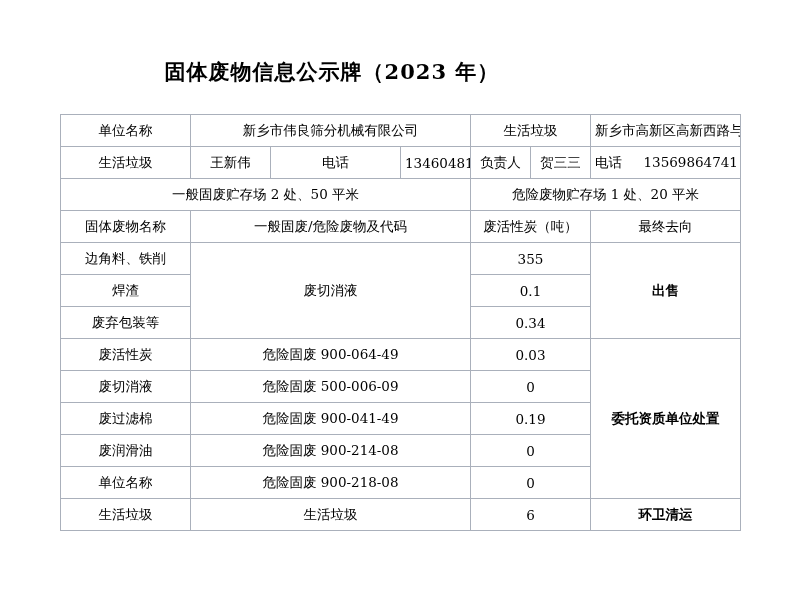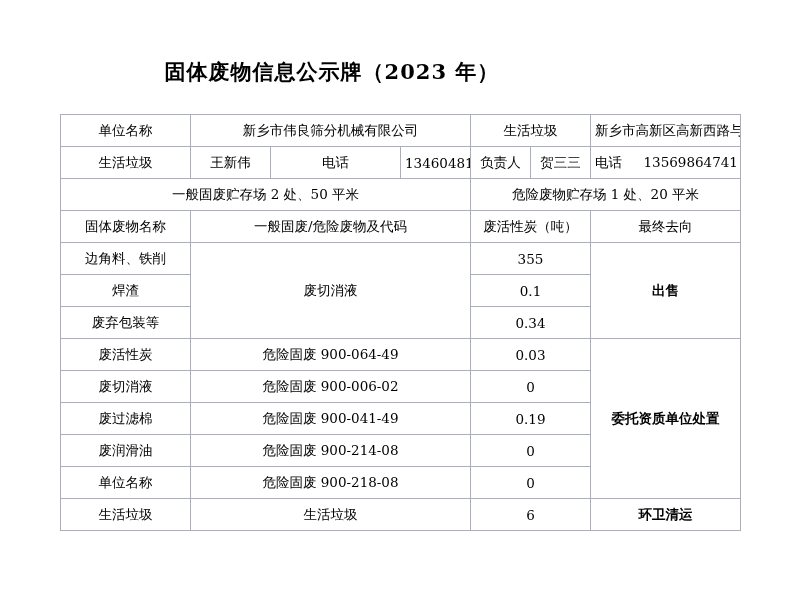--- a/index.html
+++ b/index.html
@@ -121,21 +121,21 @@
       </tr>
 
       <tr class="tall">
         <td>废活性炭</td>
         <td colspan="3">危险固废  900-064-49</td>
         <td colspan="2">0.03</td>
         <td class="blue" rowspan="5">委托资质单位处置</td>
       </tr>
       <tr class="tall">
         <td>废切消液</td>
-        <td colspan="3">危险固废  900-006-02</td>
+        <td colspan="3">危险固废  500-006-09</td>
         <td colspan="2">0</td>
       </tr>
       <tr class="tall">
         <td>废过滤棉</td>
         <td colspan="3">危险固废  900-041-49</td>
         <td colspan="2">0.19</td>
       </tr>
       <tr class="tall">
         <td>废润滑油</td>
         <td colspan="3">危险固废  900-214-08</td>

